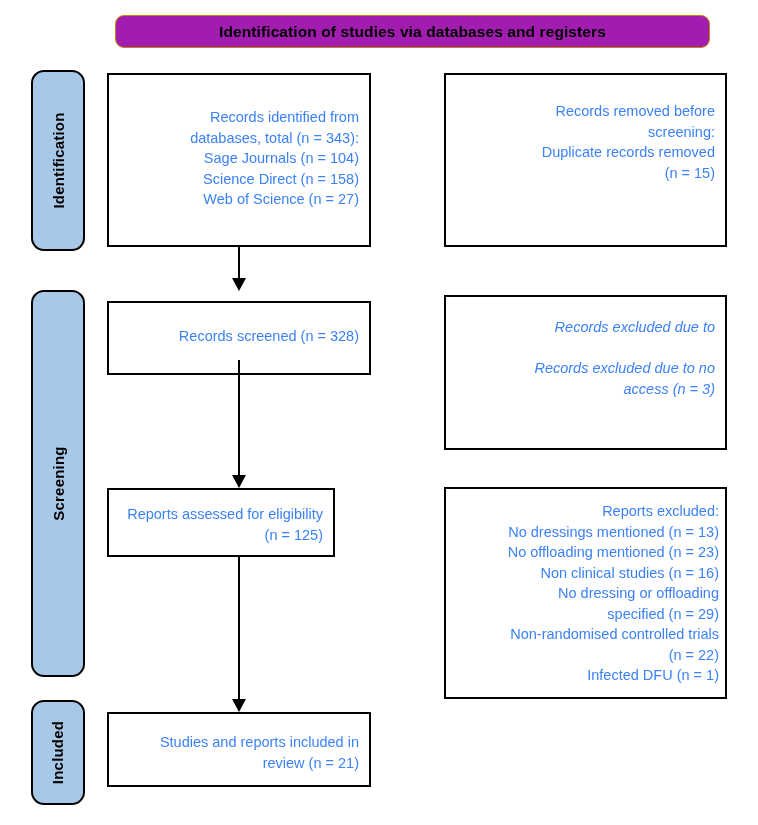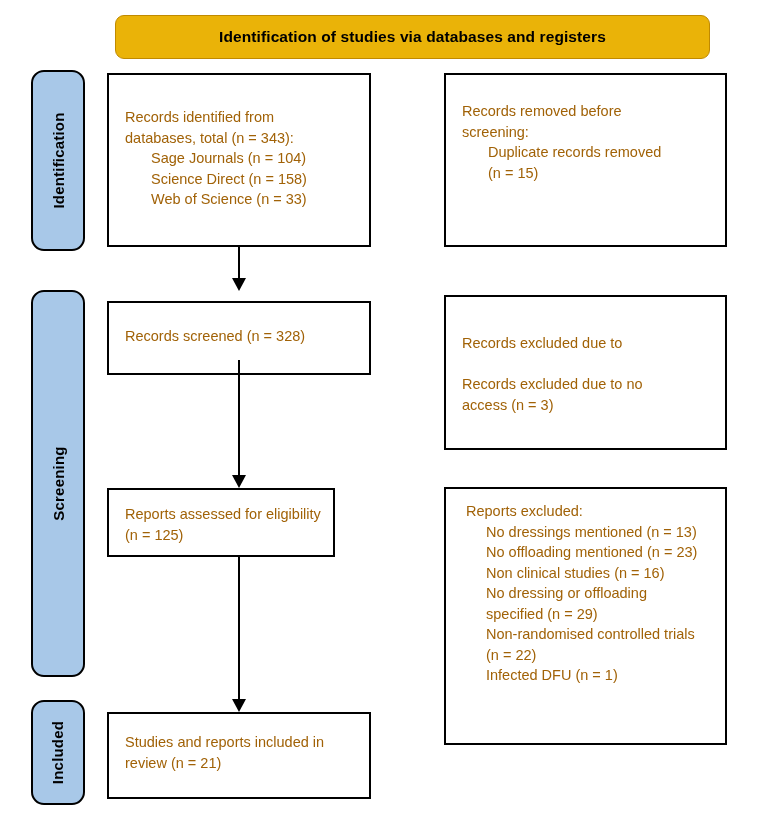--- a/index.html
+++ b/index.html
@@ -19,22 +19,22 @@
     background: #ffffff;
     overflow: hidden;
   }
 
   
   .banner {
     position: absolute;
     left: 115px;
     top: 15px;
     width: 595px;
-    height: 44px;
-    background: #eab308;
+    height: 33px;
+    background: #a21caf;
     border: 1.5px solid #c08a00;
     border-radius: 9px;
     box-sizing: border-box;
     display: flex;
     align-items: center;
     justify-content: center;
   }
   .banner-text {
     font-size: 15.5px;
     font-weight: bold;
@@ -74,47 +74,48 @@
     border: 2.5px solid #000000;
     box-sizing: border-box;
     padding: 0;
   }
   .box-inner {
     position: absolute;
     left: 16px;
     right: 10px;
     font-size: 14.5px;
     line-height: 20.5px;
-    color: #a16207;
+    color: #3b82f6;
+    text-align: right;
   }
   .box-inner p { margin: 0; }
   .box-inner .indent { padding-left: 26px; }
   .box-inner .spacer { height: 20.5px; }
 
   
   #box-identified   { left: 107px; top: 73px;  width: 264px; height: 174px; }
   #box-identified .box-inner { top: 32px; }
 
   #box-screened     { left: 107px; top: 301px; width: 264px; height: 74px; padding-left: 46px; }
   #box-screened .box-inner { top: 23px; }
 
   #box-eligibility  { left: 107px; top: 488px; width: 228px; height: 69px; }
   #box-eligibility .box-inner { top: 14px; }
 
-  #box-included     { left: 107px; top: 712px; width: 264px; height: 87px; }
+  #box-included     { left: 107px; top: 712px; width: 264px; height: 75px; }
   #box-included .box-inner { top: 18px; }
 
   
   #box-removed      { left: 444px; top: 73px;  width: 283px; height: 174px; }
   #box-removed .box-inner { top: 26px; }
 
   #box-excluded     { left: 444px; top: 295px; width: 283px; height: 155px; }
-  #box-excluded .box-inner { top: 36px; }
-
-  #box-reports-excluded { left: 444px; top: 487px; width: 283px; height: 258px; }
+  #box-excluded .box-inner { top: 20px; font-style: italic; }
+
+  #box-reports-excluded { left: 444px; top: 487px; width: 283px; height: 212px; }
   #box-reports-excluded .box-inner { top: 12px; left: 20px; right: 6px; }
   #box-reports-excluded .indent { padding-left: 20px; }
 
   
   .arrow {
     position: absolute;
     width: 14px;
   }
   .arrow .shaft {
     position: absolute;
@@ -158,21 +159,21 @@
   <div class="stage" id="stage-included">
     <span class="stage-text">Included</span>
   </div>
 
   <div class="box" id="box-identified">
     <div class="box-inner">
       <p>Records identified from</p>
       <p>databases, total (n = 343):</p>
       <p class="indent">Sage Journals (n = 104)</p>
       <p class="indent">Science Direct (n = 158)</p>
-      <p class="indent">Web of Science (n = 33)</p>
+      <p class="indent">Web of Science (n = 27)</p>
     </div>
   </div>
 
   <div class="box" id="box-removed">
     <div class="box-inner">
       <p>Records removed before</p>
       <p>screening:</p>
       <p class="indent">Duplicate records removed</p>
       <p class="indent">(n = 15)</p>
     </div>

